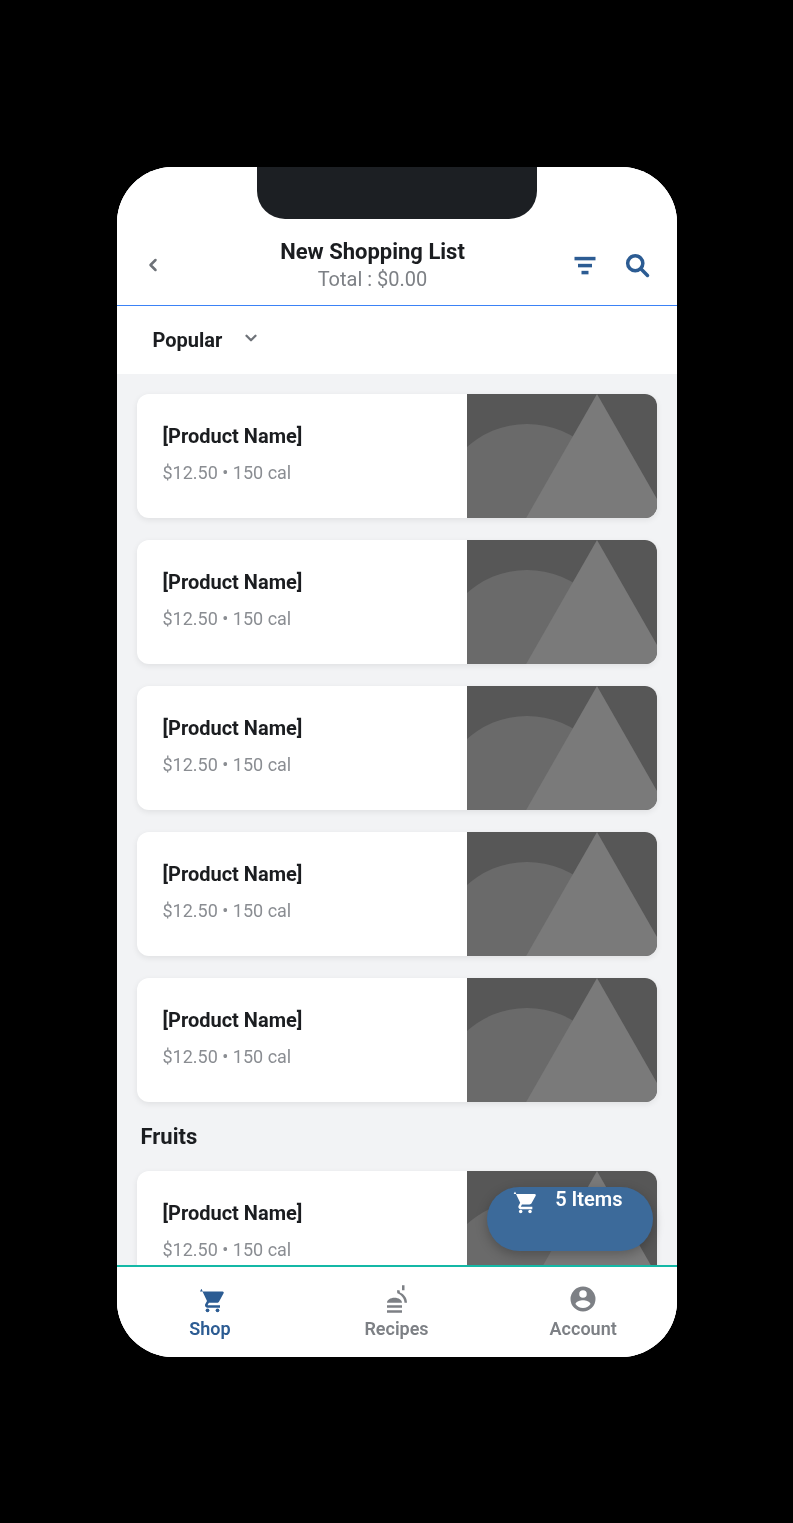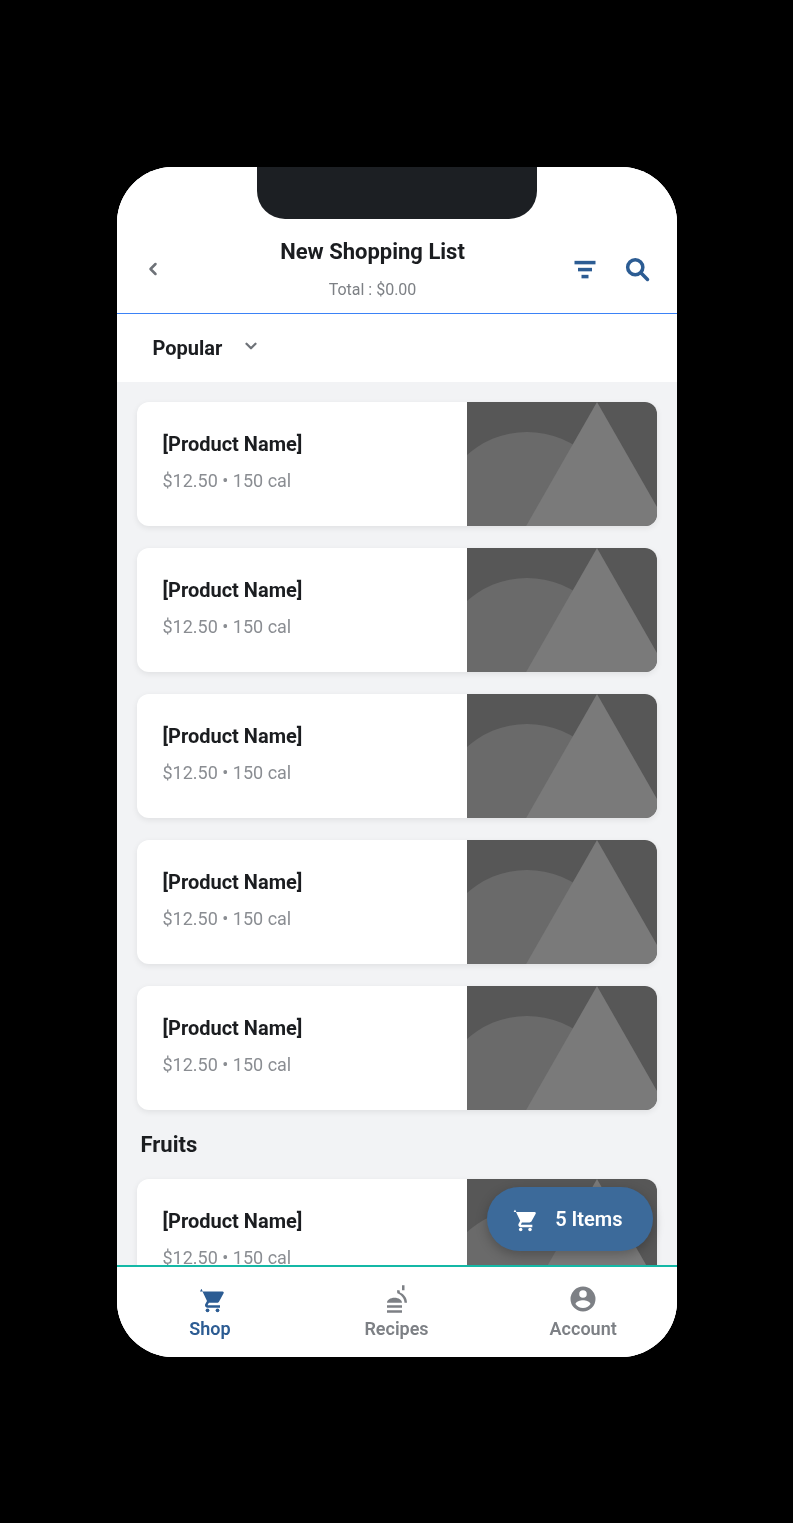--- a/index.html
+++ b/index.html
@@ -61,23 +61,23 @@
   .top-title-wrap {
     flex: 1;
     text-align: center;
   }
   .top-title {
     font-size: 22px;
     font-weight: 700;
     color: #1b1d20;
   }
   .top-sub {
-    font-size: 16px;
+    font-size: 20px;
     color: #7d8085;
-    margin-top: 16px;
+    margin-top: 3px;
   }
   .top-actions {
     display: flex;
     gap: 20px;
     margin-right: 24px;
     color: #2c5c93;
   }
   .icon-btn {
     width: 32px;
     height: 32px;
@@ -167,21 +167,21 @@
   .cart-pill {
     position: absolute;
     right: 24px;
     bottom: 106px;
     background: #3c6a9a;
     color: #fff;
     border-radius: 36px;
     height: 64px;
     padding: 0 30px 0 22px;
     display: flex;
-    align-items: center;
+    align-items: flex-start;
     gap: 18px;
     font-size: 20px;
     font-weight: 600;
     box-shadow: 0 4px 12px rgba(0,0,0,0.25);
     cursor: pointer;
     z-index: 20;
   }
   .bottom-nav {
     position: absolute;
     left: 0; right: 0; bottom: 0;

